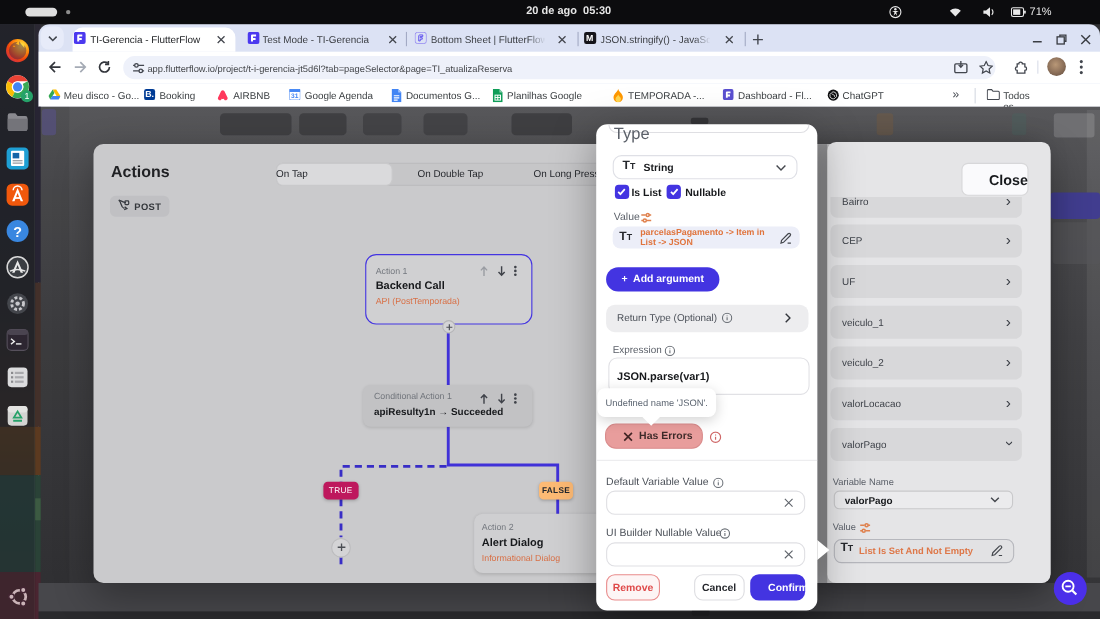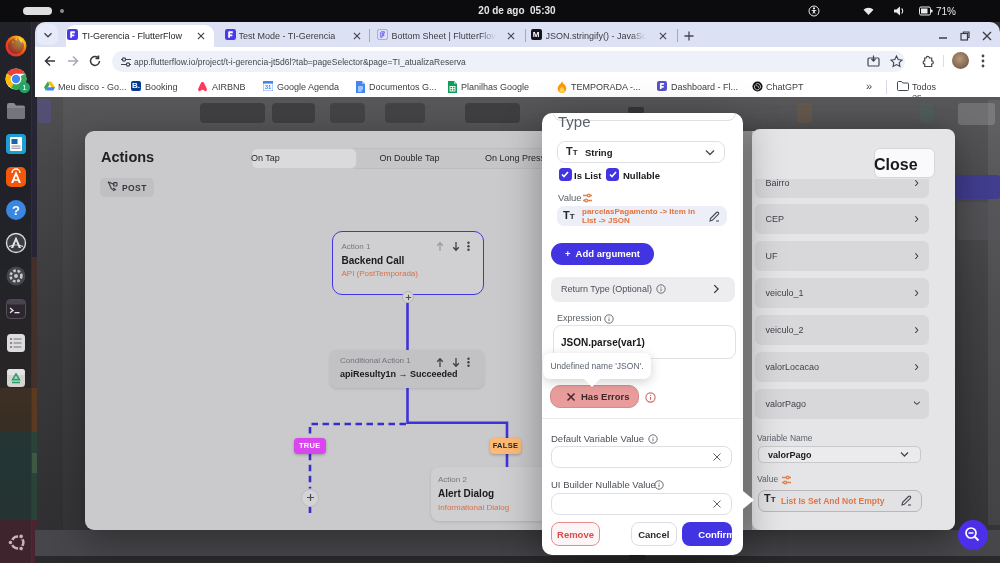--- a/index.html
+++ b/index.html
@@ -390,36 +390,36 @@
       <path d="M4 10 V2 M1.2 4.8 L4 1.8 L6.8 4.8" stroke="#3f4249" stroke-width="1.3"></path>
       <path d="M20 1 V9 M17.2 6.2 L20 9.2 L22.8 6.2" stroke="#3f4249" stroke-width="1.3"></path>
     </g>
     <g fill="#3f4249">
       <circle cx="32.5" cy="1.8" r="1.2"></circle>
       <circle cx="32.5" cy="5.3" r="1.2"></circle>
       <circle cx="32.5" cy="8.8" r="1.2"></circle>
     </g>
   </svg>
 
-<div class="abs" style="left:294px;top:438px;width:31.5px;height:15.5px;background:#d946ef;border-radius:4px;color:#fff;font-size:7.5px;font-weight:bold;text-align:center;line-height:15.5px;letter-spacing:0.3px;z-index:13;box-shadow:0 1px 3px rgba(0,0,0,0.25);">TRUE</div>
+<div class="abs" style="left:294px;top:438px;width:31.5px;height:15.5px;background:#be185d;border-radius:4px;color:#fff;font-size:7.5px;font-weight:normal;text-align:center;line-height:15.5px;letter-spacing:0.3px;z-index:13;box-shadow:0 1px 3px rgba(0,0,0,0.25);">TRUE</div>
 <div class="abs" style="left:490px;top:438px;width:31px;height:15.5px;background:#fdba74;border-radius:4px;color:#22262d;font-size:7.5px;font-weight:bold;text-align:center;line-height:15.5px;letter-spacing:0.3px;z-index:13;box-shadow:0 1px 3px rgba(0,0,0,0.25);">FALSE</div>
 
 <div class="abs" style="left:301px;top:488.5px;width:18px;height:18px;background:#d4d4d6;border:1px solid #bcbcbe;border-radius:50%;z-index:13;"></div>
 <svg class="abs" style="left:305.5px;top:493px;z-index:14;" width="9" height="9" viewBox="0 0 9 9">
     <path d="M4.5 1 V8 M1 4.5 H8" stroke="#4b4e54" stroke-width="1.2"></path>
   </svg>
 
 <div class="abs" style="left:431px;top:467px;width:125px;height:54px;background:#cfcfd1;border-radius:8px;z-index:12;box-shadow:0 1px 3px rgba(0,0,0,0.12);"></div>
 <div class="abs" style="left:438px;top:475px;font-size:8px;color:#74787f;z-index:13;">Action 2</div>
 <div class="abs" style="left:438px;top:488px;font-size:10px;font-weight:bold;color:#17191c;z-index:13;">Alert Dialog</div>
 <div class="abs" style="left:438px;top:503px;font-size:8px;color:#d87046;z-index:13;">Informational Dialog</div>
 
 <div class="abs" id="rpanel" style="left:752px;top:129px;width:203px;height:400.5px;background:#e5e5e7;border-radius:8px;box-shadow:-8px 0 24px rgba(0,0,0,0.18);z-index:20;overflow:hidden;">
   <div class="abs" style="left:122px;top:18.5px;width:60.5px;height:30px;background:#fafafc;border:1px solid #d7d7d9;border-radius:6px;"></div>
-  <div class="abs" style="left:122px;top:27px;width:60.5px;text-align:left;font-size:16px;font-weight:bold;color:#17191c;">Close</div>
+  <div class="abs" style="left:122px;top:27px;width:60.5px;text-align:right;font-size:13px;font-weight:bold;color:#17191c;">Close</div>
   <div class="abs" style="left:0;top:50px;width:203px;height:350.5px;overflow:hidden;">
     <div class="row abs" style="left:2.5px;top:-11px;">Bairro<span>›</span></div>
     <div class="row abs" style="left:2.5px;top:24.5px;">CEP<span>›</span></div>
     <div class="row abs" style="left:2.5px;top:61.5px;">UF<span>›</span></div>
     <div class="row abs" style="left:2.5px;top:98.5px;">veiculo_1<span>›</span></div>
     <div class="row abs" style="left:2.5px;top:135.5px;">veiculo_2<span>›</span></div>
     <div class="row abs" style="left:2.5px;top:172.5px;">valorLocacao<span>›</span></div>
     <div class="row abs" style="left:2.5px;top:209.5px;">valorPago<span class="dn">›</span></div>
     <div class="abs" style="left:5px;top:253.5px;font-size:8.5px;color:#5b6069;">Variable Name</div>
     <div class="abs" style="left:5.5px;top:266.5px;width:163px;height:17.5px;background:#ebebed;border:1px solid #c9c9cb;border-radius:5px;"></div>

